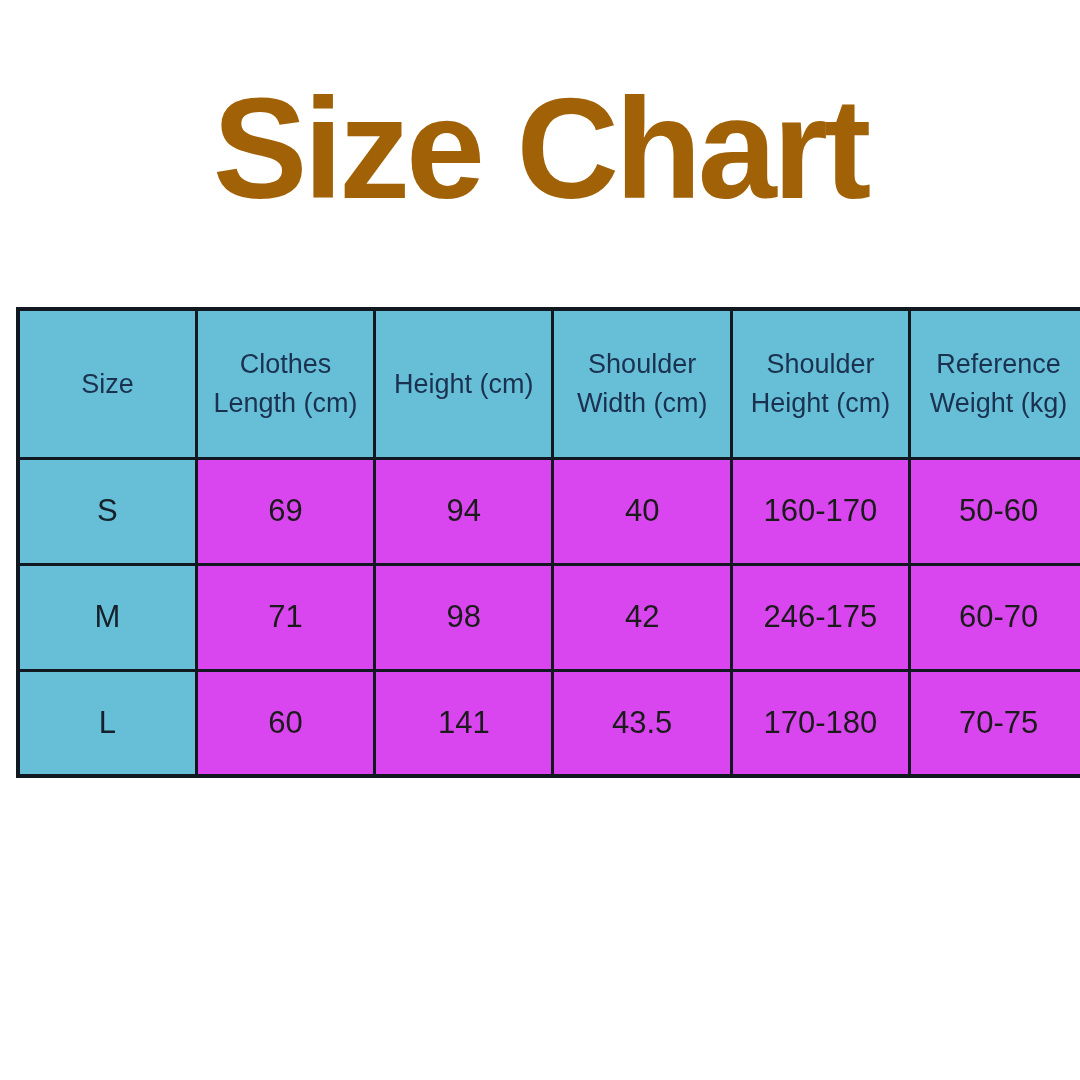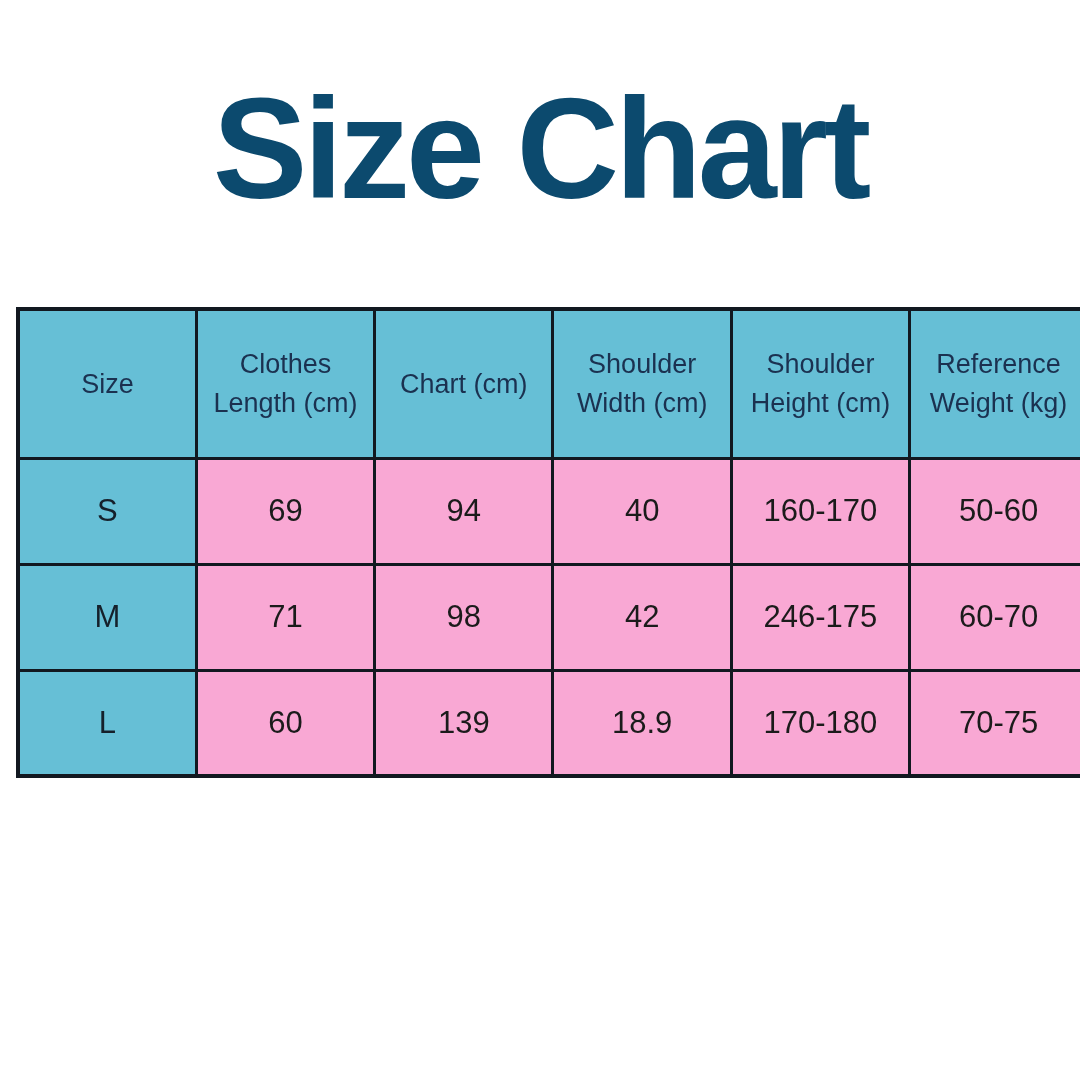--- a/index.html
+++ b/index.html
@@ -16,21 +16,21 @@
     overflow: hidden;
   }
   .title {
     margin: 78px 16px 0 0;
     width: 100%;
     text-align: center;
     font-size: 142px;
     line-height: 1;
     font-weight: bold;
     letter-spacing: -4px;
-    color: #0c4a6e;
+    color: #a16207;
   }
   .table-wrap {
     position: absolute;
     top: 307px;
     left: 16px;
     width: 1074px;
   }
   table.size-chart {
     width: 100%;
     border-collapse: collapse;
@@ -48,21 +48,21 @@
   thead tr { height: 149px; }
   tbody tr { height: 106px; }
   th.header-cell {
     background: #66bfd6;
     color: #1b3150;
     font-size: 27px;
     font-weight: normal;
     line-height: 1.42;
   }
   td.data-cell {
-    background: #f9a8d4;
+    background: #d946ef;
     color: #1b1b1b;
     font-size: 31px;
     font-weight: normal;
   }
   td.size-cell {
     background: #66bfd6;
     color: #15202b;
     font-size: 31px;
     font-weight: normal;
   }
@@ -73,21 +73,21 @@
 <div class="page">
 
   <h1 class="title">Size Chart</h1>
 
   <div class="table-wrap">
     <table class="size-chart">
       <thead>
         <tr>
           <th class="header-cell">Size</th>
           <th class="header-cell">Clothes Length (cm)</th>
-          <th class="header-cell">Chart (cm)</th>
+          <th class="header-cell">Height (cm)</th>
           <th class="header-cell">Shoulder Width (cm)</th>
           <th class="header-cell">Shoulder Height (cm)</th>
           <th class="header-cell">Reference Weight (kg)</th>
         </tr>
       </thead>
       <tbody>
         <tr>
           <td class="size-cell">S</td>
           <td class="data-cell">69</td>
           <td class="data-cell">94</td>
@@ -99,22 +99,22 @@
           <td class="size-cell">M</td>
           <td class="data-cell">71</td>
           <td class="data-cell">98</td>
           <td class="data-cell">42</td>
           <td class="data-cell">246-175</td>
           <td class="data-cell">60-70</td>
         </tr>
         <tr>
           <td class="size-cell">L</td>
           <td class="data-cell">60</td>
-          <td class="data-cell">139</td>
-          <td class="data-cell">18.9</td>
+          <td class="data-cell">141</td>
+          <td class="data-cell">43.5</td>
           <td class="data-cell">170-180</td>
           <td class="data-cell">70-75</td>
         </tr>
       </tbody>
     </table>
   </div>
 
 </div>
 
 </body></html>

